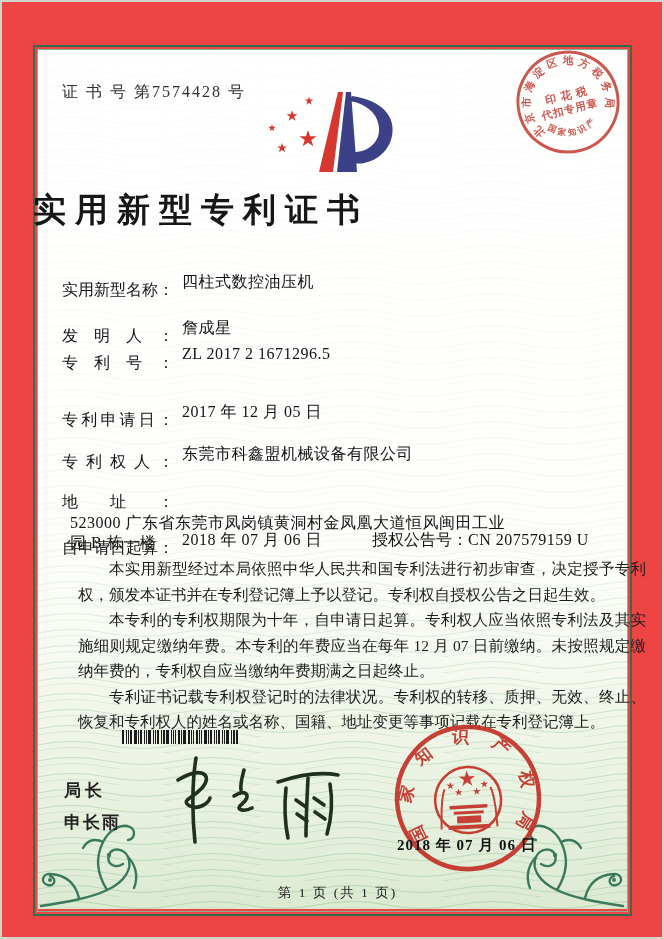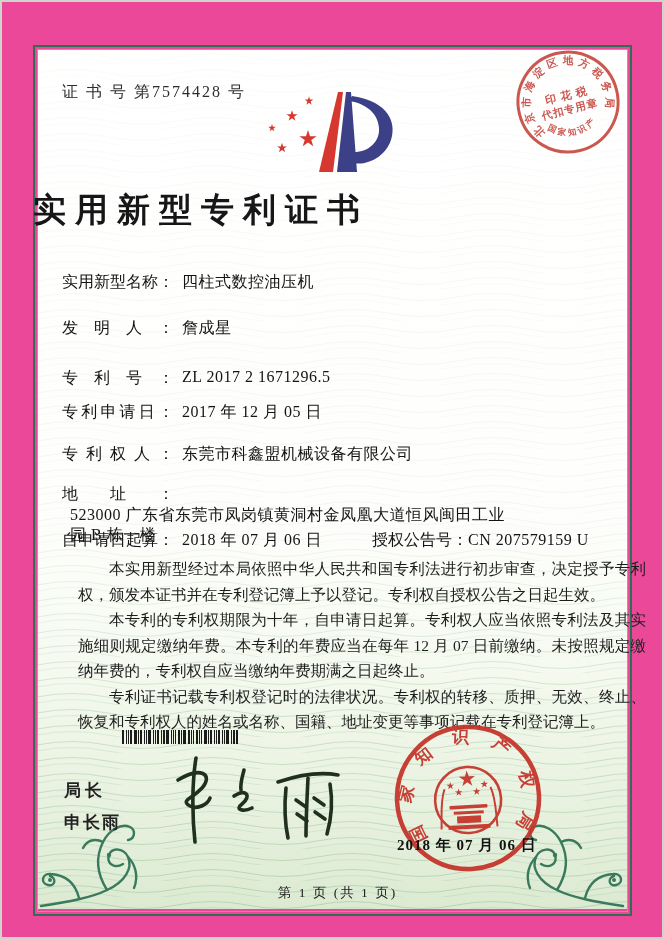--- a/index.html
+++ b/index.html
@@ -1,31 +1,31 @@
 <!DOCTYPE html>
 <html><head>
 <meta charset="utf-8">
 <style>
   html,body{margin:0;padding:0;background:#e8e8e3;}
   .page{position:relative;width:664px;height:939px;margin:0 auto;
-        background:#ec4899;overflow:hidden;
+        background:#ef4444;overflow:hidden;
         font-family:"Liberation Serif","DejaVu Serif",serif;
         box-shadow:inset 0 0 0 2px #cfd5c9;}
   
   .frame{position:absolute;left:33px;top:45px;width:595px;height:867px;
          border:2px solid #2e6e53;z-index:1;}
   .frame-inner{position:absolute;inset:2px;border:1px solid #86b199;}
   .bg-svg{position:absolute;left:37px;top:49px;z-index:0;}
   .abs{position:absolute;z-index:3;}
   .cert-no{left:62px;top:82px;font-size:16px;letter-spacing:2px;color:#2e2e2e;}
   .title{left:33px;top:188px;width:595px;text-align:left;font-size:33px;
          font-weight:bold;letter-spacing:9px;color:#161616;}
   .frow{left:62px;width:556px;font-size:16px;color:#141414;}
   .flabel{display:inline-block;width:112px;text-align:justify;text-align-last:justify;
-          vertical-align:top;}
+          vertical-align:top;margin-top:8px;}
   .fvalue{display:inline-block;margin-left:8px;vertical-align:top;letter-spacing:.5px;}
   .fvalue-wrap{width:442px;line-height:20px;}
   .grant2{position:absolute;left:310px;top:0;}
   .paras{left:48px;top:556px;width:568px;font-size:15.5px;line-height:25.5px;
          color:#1d1d1d;text-align:justify;margin-left:30px;}
   .paras p{margin:0;text-indent:2em;}
   .signer-title{left:64px;top:779px;font-size:17px;font-weight:700;color:#222;
          font-family:Liberation Sans, sans-serif;letter-spacing:4px;}
   .signer-name{left:64px;top:811px;font-size:17px;font-weight:700;color:#222;
          font-family:Liberation Serif, serif;letter-spacing:2px;}
@@ -128,21 +128,21 @@
   </svg>
 
   <div class="abs title">实用新型专利证书</div>
 
   <div class="abs frow" style="top:272px">
     <span class="flabel">实用新型名称：</span><span class="fvalue">四柱式数控油压机</span>
   </div>
   <div class="abs frow" style="top:318px">
     <span class="flabel">发明人：</span><span class="fvalue">詹成星</span>
   </div>
-  <div class="abs frow" style="top:368px">
+  <div class="abs frow" style="top:345px">
     <span class="flabel">专利号：</span><span class="fvalue">ZL 2017 2 1671296.5</span>
   </div>
   <div class="abs frow" style="top:402px">
     <span class="flabel">专利申请日：</span><span class="fvalue">2017 年 12 月 05 日</span>
   </div>
   <div class="abs frow" style="top:444px">
     <span class="flabel">专利权人：</span><span class="fvalue">东莞市科鑫盟机械设备有限公司</span>
   </div>
   <div class="abs frow" style="top:484px">
     <span class="flabel">地址：</span><span class="fvalue fvalue-wrap">523000 广东省东莞市凤岗镇黄洞村金凤凰大道恒风闽田工业园 B 栋一楼</span>

